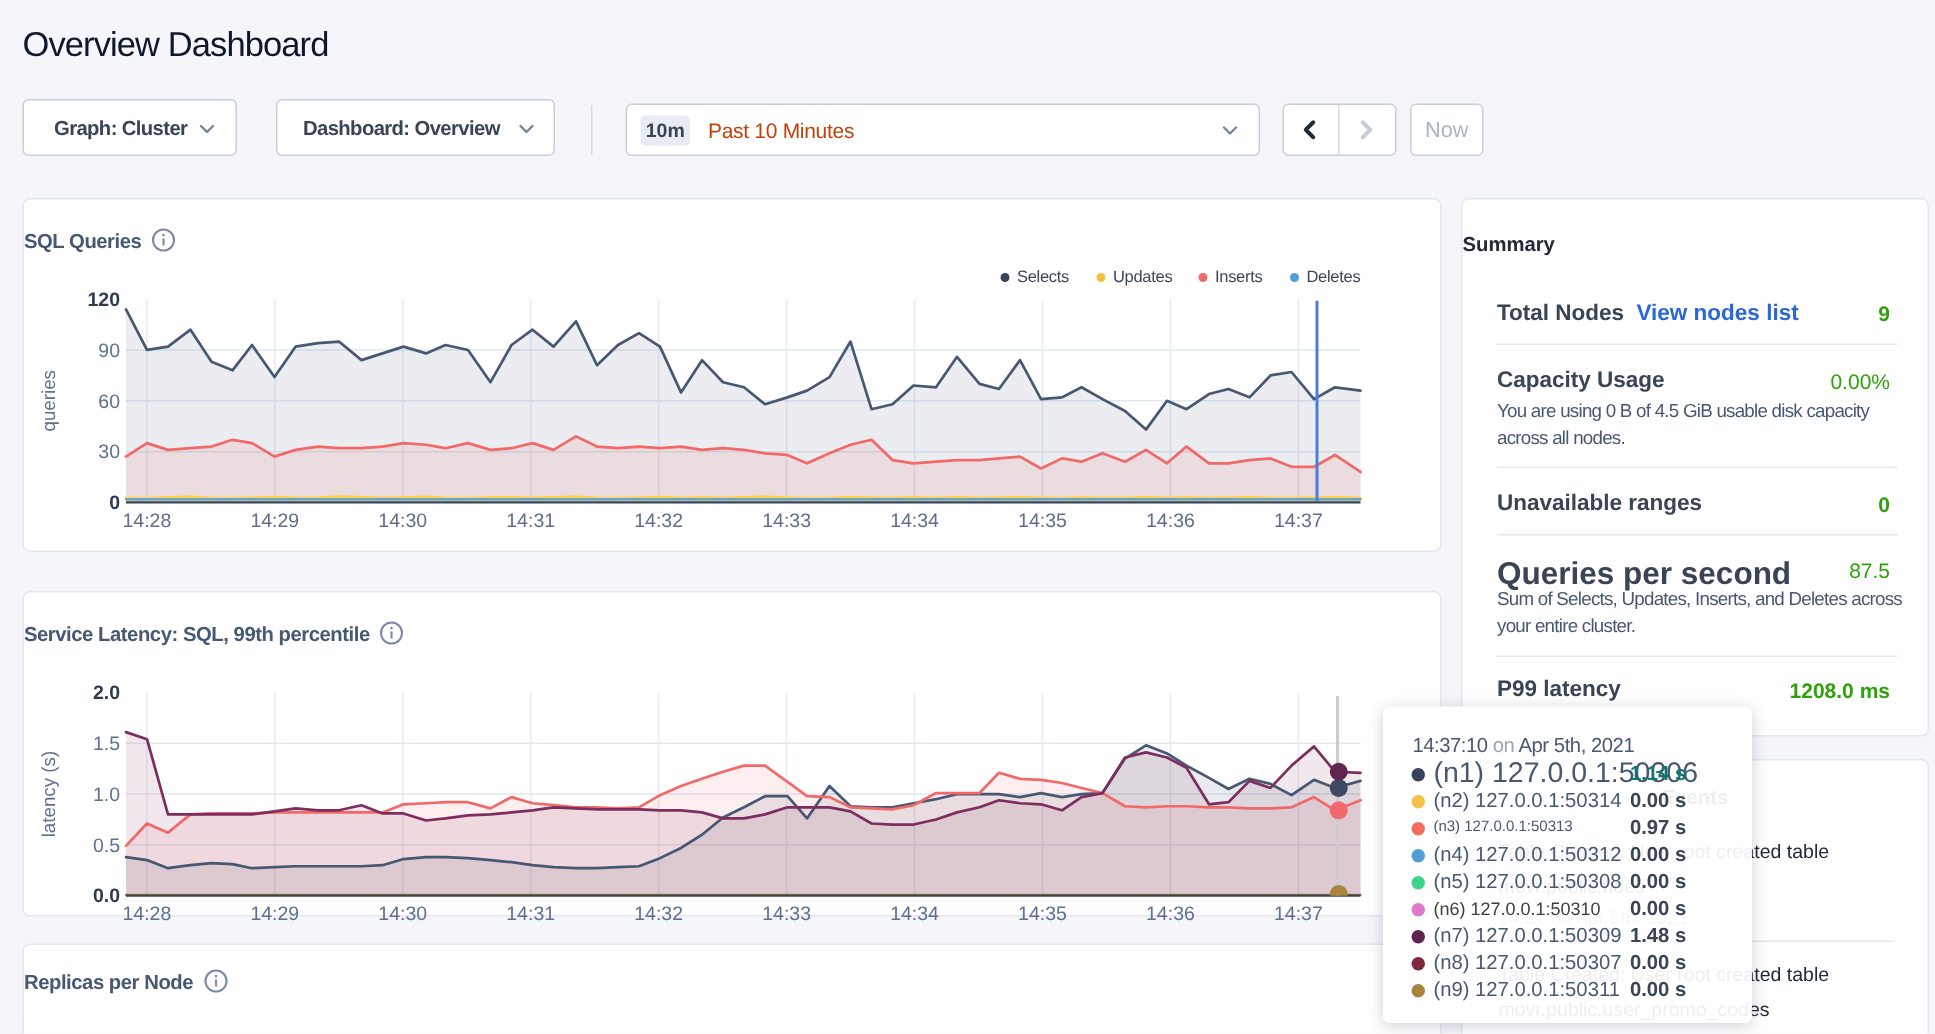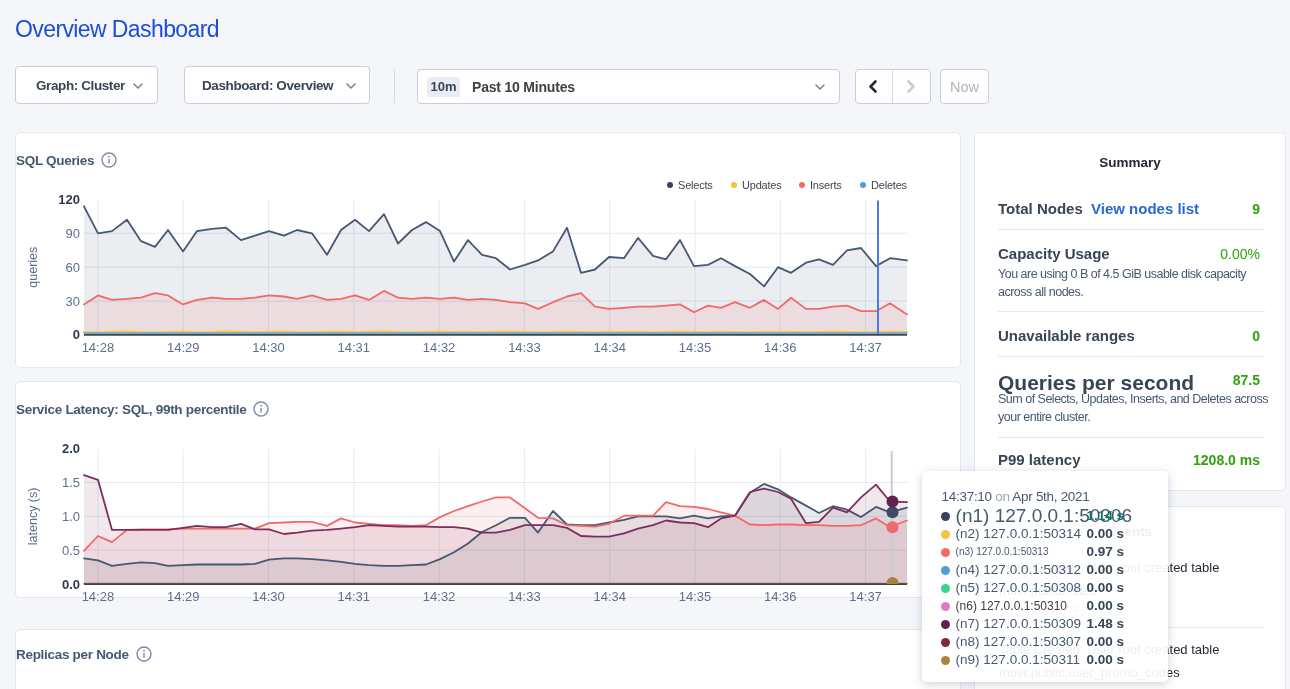--- a/index.html
+++ b/index.html
@@ -3,39 +3,39 @@
 <style>
 * { margin:0; padding:0; box-sizing:border-box; }
 html,body { width:1290px; height:689px; overflow:hidden; background:#F4F6FA;
   font-family:"Liberation Sans",sans-serif; position:relative; }
 .card { position:absolute; background:#fff; border:1px solid #E3E8EE; border-radius:5px; }
 .ctl { position:absolute; background:#fff; border:1px solid #C9CED8; border-radius:4px; }
 .charttitle { position:absolute; left:0; right:0; top:19px; text-align:left;
   font-size:13.5px; letter-spacing:-0.3px; font-weight:bold; color:#475872; }
 </style></head>
 <body>
-<div style="position:absolute;left:15px;top:16px;font-size:23px;color:#1d4ed8;letter-spacing:-0.6px">Overview Dashboard</div>
+<div style="position:absolute;left:15px;top:16px;font-size:23px;color:#0f172a;letter-spacing:-0.6px">Overview Dashboard</div>
 
 <div class="ctl" style="left:15px;top:66px;width:143px;height:38px"></div>
 <div style="position:absolute;left:36px;top:78px;font-size:13.5px;letter-spacing:-0.4px;font-weight:bold;color:#394455">Graph: Cluster</div>
 <svg style="position:absolute;left:132px;top:80px" width="12" height="12" viewBox="0 0 12 12">
     <path d="M2 4 L6 8 L10 4" fill="none" stroke="#7A8499" stroke-width="1.6" stroke-linecap="round" stroke-linejoin="round"></path>
   </svg>
 
 <div class="ctl" style="left:184px;top:66px;width:186px;height:38px"></div>
 <div style="position:absolute;left:202px;top:78px;font-size:13.5px;letter-spacing:-0.4px;font-weight:bold;color:#394455">Dashboard: Overview</div>
 <svg style="position:absolute;left:345px;top:80px" width="12" height="12" viewBox="0 0 12 12">
     <path d="M2 4 L6 8 L10 4" fill="none" stroke="#7A8499" stroke-width="1.6" stroke-linecap="round" stroke-linejoin="round"></path>
   </svg>
 
 <div style="position:absolute;left:394px;top:70px;width:1px;height:33px;background:#D8DBE2"></div>
 
 <div class="ctl" style="left:417px;top:69px;width:423px;height:35px"></div>
 <div style="position:absolute;left:427px;top:77px;width:33px;height:20px;background:#E9ECF2;border-radius:3px;text-align:center;font-size:13px;font-weight:bold;color:#394455;line-height:20px">10m</div>
-<div style="position:absolute;left:472px;top:79px;font-size:14px;letter-spacing:-0.2px;font-weight:bold;color:#404040">Past 10 Minutes</div>
+<div style="position:absolute;left:472px;top:79px;font-size:14px;letter-spacing:-0.2px;font-weight:normal;color:#c2410c">Past 10 Minutes</div>
 <svg style="position:absolute;left:814px;top:81px" width="12" height="12" viewBox="0 0 12 12">
     <path d="M2 4 L6 8 L10 4" fill="none" stroke="#7A8499" stroke-width="1.6" stroke-linecap="round" stroke-linejoin="round"></path>
   </svg>
 
 <div class="ctl" style="left:855px;top:69px;width:76px;height:35px"></div>
 <div style="position:absolute;left:892px;top:70px;width:1px;height:33px;background:#D8DBE2"></div>
 <svg style="position:absolute;left:866px;top:79px" width="15" height="15" viewBox="0 0 15 15">
     <path d="M9.5 2.5 L4.5 7.5 L9.5 12.5" fill="none" stroke="#242A35" stroke-width="2.6" stroke-linecap="round" stroke-linejoin="round"></path>
   </svg>
 <svg style="position:absolute;left:903px;top:79px" width="15" height="15" viewBox="0 0 15 15">
@@ -94,21 +94,21 @@
 <path d="M68.0,201.9 L68.0,199.0 L82.0,199.4 L96.0,198.6 L111.0,198.2 L125.0,199.0 L139.0,199.3 L152.0,198.9 L167.0,198.4 L181.0,199.1 L196.0,198.9 L210.0,198.0 L225.0,198.6 L239.0,199.1 L253.0,198.7 L268.0,198.3 L281.0,199.0 L296.0,199.2 L311.0,198.7 L325.0,198.5 L339.0,199.1 L353.0,198.6 L368.0,198.2 L382.0,199.0 L396.0,199.2 L410.0,198.9 L424.0,198.4 L438.0,199.0 L452.0,198.7 L466.0,199.1 L480.0,198.6 L494.0,198.3 L509.0,198.9 L522.0,199.2 L537.0,199.0 L551.0,198.5 L565.0,198.9 L579.0,199.1 L593.0,198.7 L608.0,199.0 L622.0,198.6 L637.0,199.1 L650.0,198.9 L664.0,198.5 L678.0,199.0 L692.0,199.2 L705.0,198.7 L719.0,199.0 L734.0,199.1 L748.0,198.6 L762.0,199.0 L775.0,198.7 L790.0,199.1 L803.0,198.9 L817.0,198.5 L831.0,199.0 L845.0,199.2 L860.0,198.9 L874.0,198.6 L891.0,199.0 L891.0,201.9 Z" fill="rgba(255,205,68,0.30)" stroke="none"></path>
 <polyline points="68.0,73.3 82.0,100.3 96.0,98.1 111.0,86.8 125.0,108.2 139.0,113.9 152.0,97.0 167.0,118.4 181.0,98.1 196.0,95.8 210.0,94.7 225.0,107.1 239.0,102.6 253.0,98.1 268.0,102.6 281.0,97.0 296.0,100.3 311.0,121.8 325.0,97.0 339.0,86.8 353.0,98.1 368.0,81.2 382.0,110.5 396.0,97.0 410.0,89.1 424.0,98.1 438.0,128.6 452.0,107.1 466.0,121.8 480.0,125.2 494.0,136.5 509.0,131.9 522.0,127.4 537.0,118.4 551.0,94.7 565.0,139.8 579.0,136.5 593.0,124.0 608.0,125.2 622.0,104.9 637.0,122.9 650.0,126.3 664.0,107.1 678.0,133.1 692.0,131.9 705.0,125.2 719.0,133.1 734.0,141.0 748.0,153.4 762.0,134.2 775.0,139.8 790.0,129.7 803.0,126.3 817.0,131.9 831.0,117.3 845.0,115.0 860.0,133.1 874.0,125.2 891.0,127.4" fill="none" stroke="#475872" stroke-width="1.8" stroke-linejoin="round" stroke-linecap="round"></polyline>
 <polyline points="68.0,171.4 82.0,162.4 96.0,166.9 111.0,165.8 125.0,164.7 139.0,160.2 152.0,162.4 167.0,171.4 181.0,166.9 196.0,164.7 210.0,165.8 225.0,165.8 239.0,164.7 253.0,162.4 268.0,163.5 281.0,165.8 296.0,162.4 311.0,166.9 325.0,165.8 339.0,162.4 353.0,166.9 368.0,157.9 382.0,164.7 396.0,165.8 410.0,164.7 424.0,165.8 438.0,164.7 452.0,166.9 466.0,165.8 480.0,166.9 494.0,169.2 509.0,170.3 522.0,175.9 537.0,169.2 551.0,163.5 565.0,160.2 579.0,173.7 593.0,175.9 608.0,174.8 622.0,173.7 637.0,173.7 650.0,172.6 664.0,171.4 678.0,179.3 692.0,172.6 705.0,174.8 719.0,169.2 734.0,174.8 748.0,166.9 762.0,175.9 775.0,164.7 790.0,175.9 803.0,175.9 817.0,173.7 831.0,172.6 845.0,178.2 860.0,178.2 874.0,170.3 891.0,181.6" fill="none" stroke="#F16969" stroke-width="1.8" stroke-linejoin="round" stroke-linecap="round"></polyline>
 <polyline points="68.0,199.0 82.0,199.4 96.0,198.6 111.0,198.2 125.0,199.0 139.0,199.3 152.0,198.9 167.0,198.4 181.0,199.1 196.0,198.9 210.0,198.0 225.0,198.6 239.0,199.1 253.0,198.7 268.0,198.3 281.0,199.0 296.0,199.2 311.0,198.7 325.0,198.5 339.0,199.1 353.0,198.6 368.0,198.2 382.0,199.0 396.0,199.2 410.0,198.9 424.0,198.4 438.0,199.0 452.0,198.7 466.0,199.1 480.0,198.6 494.0,198.3 509.0,198.9 522.0,199.2 537.0,199.0 551.0,198.5 565.0,198.9 579.0,199.1 593.0,198.7 608.0,199.0 622.0,198.6 637.0,199.1 650.0,198.9 664.0,198.5 678.0,199.0 692.0,199.2 705.0,198.7 719.0,199.0 734.0,199.1 748.0,198.6 762.0,199.0 775.0,198.7 790.0,199.1 803.0,198.9 817.0,198.5 831.0,199.0 845.0,199.2 860.0,198.9 874.0,198.6 891.0,199.0" fill="none" stroke="#FFCD44" stroke-width="1.8" stroke-linejoin="round" stroke-linecap="round"></polyline>
 <polyline points="68.0,199.9 82.0,199.9 96.0,199.9 111.0,199.9 125.0,199.9 139.0,199.9 152.0,199.9 167.0,199.9 181.0,199.9 196.0,199.9 210.0,199.9 225.0,199.9 239.0,199.9 253.0,199.9 268.0,199.9 281.0,199.9 296.0,199.9 311.0,199.9 325.0,199.9 339.0,199.9 353.0,199.9 368.0,199.9 382.0,199.9 396.0,199.9 410.0,199.9 424.0,199.9 438.0,199.9 452.0,199.9 466.0,199.9 480.0,199.9 494.0,199.9 509.0,199.9 522.0,199.9 537.0,199.9 551.0,199.9 565.0,199.9 579.0,199.9 593.0,199.9 608.0,199.9 622.0,199.9 637.0,199.9 650.0,199.9 664.0,199.9 678.0,199.9 692.0,199.9 705.0,199.9 719.0,199.9 734.0,199.9 748.0,199.9 762.0,199.9 775.0,199.9 790.0,199.9 803.0,199.9 817.0,199.9 831.0,199.9 845.0,199.9 860.0,199.9 874.0,199.9 891.0,199.9" fill="none" stroke="#55A0D6" stroke-width="1.5" stroke-linejoin="round" stroke-linecap="round"></polyline>
 <line x1="68.0" y1="201.9" x2="891.0" y2="201.9" stroke="#394455" stroke-width="1.6"></line>
 <line x1="862.0" y1="67.5" x2="862.0" y2="201" stroke="#4A7DE2" stroke-width="2"></line>
   </svg>
 </div>
 
-<div class="card" style="left:15px;top:381px;width:946px;height:217px">
+<div class="card" style="left:15px;top:394px;width:946px;height:217px">
   <div class="charttitle">Service Latency: SQL, 99th percentile&nbsp;&nbsp;<svg width="16" height="16" viewBox="0 0 16 16" style="vertical-align:-3px">
         <circle cx="8" cy="8" r="7" fill="none" stroke="#7E89A9" stroke-width="1.4"></circle>
         <circle cx="8" cy="4.7" r="0.9" fill="#7E89A9"></circle>
         <rect x="7.3" y="6.8" width="1.4" height="5" rx="0.7" fill="#7E89A9"></rect>
       </svg></div>
   <svg width="944" height="233" viewBox="0 0 944 233" style="position:absolute;left:0;top:0">
 <line x1="68.0" y1="168.2" x2="891.0" y2="168.2" stroke="#E2E9F2" stroke-width="1"></line>
 <line x1="68.0" y1="134.4" x2="891.0" y2="134.4" stroke="#E2E9F2" stroke-width="1"></line>
 <line x1="68.0" y1="100.5" x2="891.0" y2="100.5" stroke="#E2E9F2" stroke-width="1"></line>
 <line x1="81.9" y1="66.7" x2="81.9" y2="202.1" stroke="#E6EBF4" stroke-width="1"></line>
@@ -158,34 +158,34 @@
 
 <div class="card" style="left:15px;top:629px;width:946px;height:100px">
   <div class="charttitle" style="top:16px">Replicas per Node&nbsp;&nbsp;<svg width="16" height="16" viewBox="0 0 16 16" style="vertical-align:-3px">
         <circle cx="8" cy="8" r="7" fill="none" stroke="#7E89A9" stroke-width="1.4"></circle>
         <circle cx="8" cy="4.7" r="0.9" fill="#7E89A9"></circle>
         <rect x="7.3" y="6.8" width="1.4" height="5" rx="0.7" fill="#7E89A9"></rect>
       </svg></div>
 </div>
 
 <div class="card" style="left:974px;top:132px;width:312px;height:359px">
-  <div style="position:absolute;left:0;right:0;top:147px;text-align:center;font-size:13.5px;font-weight:bold;color:#242A35;top:22px">Summary</div>
+  <div style="position:absolute;left:0;right:0;top:147px;text-align:left;font-size:13.5px;font-weight:bold;color:#242A35;top:22px">Summary</div>
   <div style="position:absolute;left:23px;top:67px;font-size:15px;font-weight:bold;color:#394455">Total Nodes</div>
   <div style="position:absolute;left:116px;top:67px;font-size:15px;font-weight:bold;color:#2968D6">View nodes list</div>
   <div style="position:absolute;right:25px;top:68px;font-size:14px;font-weight:bold;color:#2EA20A">9</div>
   <div style="position:absolute;left:23px;right:20px;top:96px;height:1px;background:#E3E8EE"></div>
   <div style="position:absolute;left:23px;top:112px;font-size:15px;font-weight:bold;color:#394455">Capacity Usage</div>
   <div style="position:absolute;right:25px;top:113px;font-size:14px;font-weight:normal;color:#2EA20A">0.00%</div>
   <div style="position:absolute;left:23px;top:132px;font-size:12.5px;letter-spacing:-0.5px;color:#475872;line-height:18.3px;white-space:nowrap">You are using 0 B of 4.5 GiB usable disk capacity<br>across all nodes.</div>
   <div style="position:absolute;left:23px;right:20px;top:178px;height:1px;background:#E3E8EE"></div>
   <div style="position:absolute;left:23px;top:194px;font-size:15px;font-weight:bold;color:#394455">Unavailable ranges</div>
   <div style="position:absolute;right:25px;top:195px;font-size:14px;font-weight:bold;color:#2EA20A">0</div>
   <div style="position:absolute;left:23px;right:20px;top:223px;height:1px;background:#E3E8EE"></div>
   <div style="position:absolute;left:23px;top:238px;font-size:21px;font-weight:bold;color:#394455">Queries per second</div>
-  <div style="position:absolute;right:25px;top:239px;font-size:14px;font-weight:bold;color:#2EA20A">87.5</div>
+  <div style="position:absolute;right:25px;top:239px;font-size:14px;font-weight:normal;color:#2EA20A">87.5</div>
   <div style="position:absolute;left:23px;top:257px;font-size:12.5px;letter-spacing:-0.5px;color:#475872;line-height:18.3px;white-space:nowrap">Sum of Selects, Updates, Inserts, and Deletes across<br>your entire cluster.</div>
   <div style="position:absolute;left:23px;right:20px;top:304px;height:1px;background:#E3E8EE"></div>
   <div style="position:absolute;left:23px;top:318px;font-size:15px;font-weight:bold;color:#394455">P99 latency</div>
   <div style="position:absolute;right:25px;top:319px;font-size:14px;font-weight:bold;color:#2EA20A">1208.0 ms</div>
 </div>
 
 <div class="card" style="left:974px;top:506px;width:312px;height:300px">
   <div style="position:absolute;left:0;right:0;top:17px;text-align:center;font-size:13.5px;font-weight:bold;color:#242A35">Events</div>
   <div style="position:absolute;left:24px;top:50px;width:236px;font-size:13px;color:#242A35;line-height:22.5px">Table Created: User root created table movr.public.rides</div>
   <div style="position:absolute;left:24px;top:98px;font-size:12.5px;color:#8E97A5">14:27 on Apr 5th, 2021</div>

